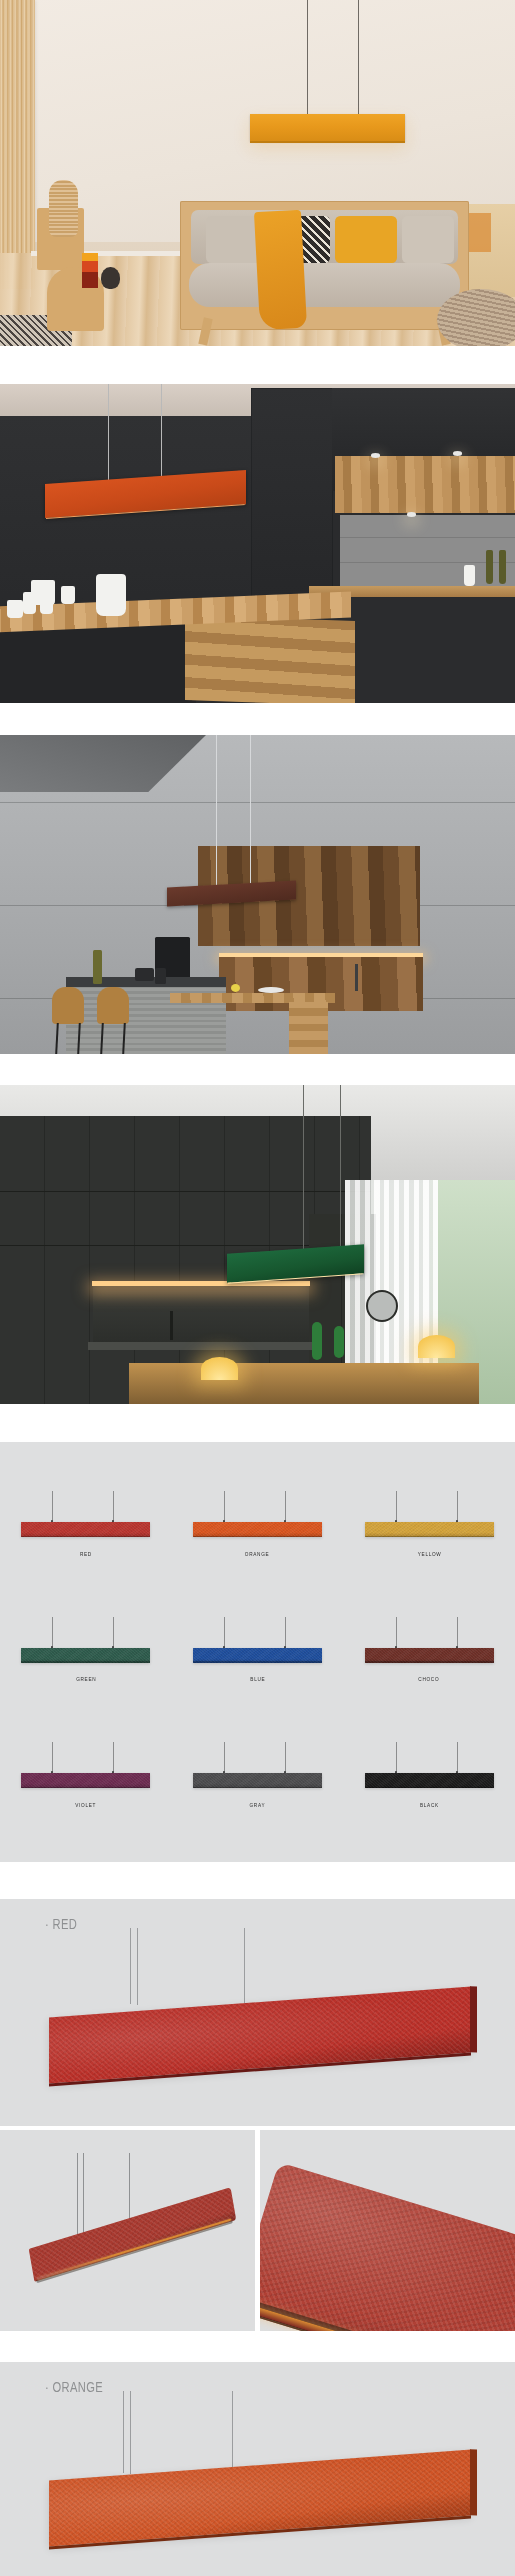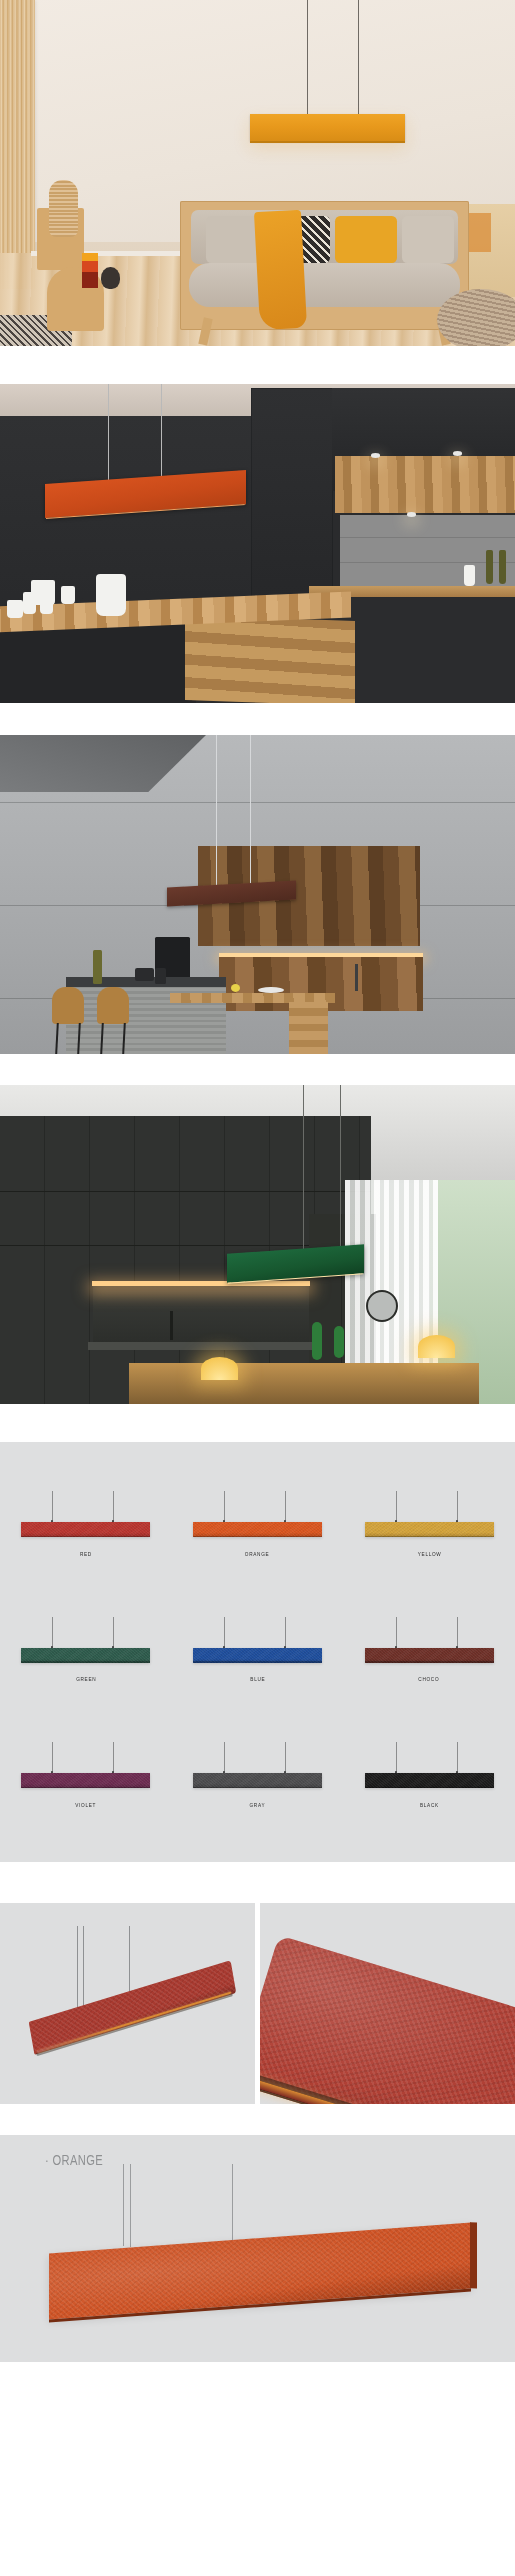--- a/index.html
+++ b/index.html
@@ -495,20 +495,31 @@
         </div>
         <div class="sw-label">BLACK</div>
       </div>
 
     </div>
   </section>
 
   <div class="white-gap-72"></div>
 
   <section>
+    <div class="prod-hero">
+      <div class="title">· RED</div>
+      <div class="hero-wire" style="left:130px;height:76px;"></div>
+      <div class="hero-wire" style="left:137px;height:77px;"></div>
+      <div class="hero-wire" style="left:244px;height:88px;"></div>
+      <div class="hero-bar" id="hero0" style="background: linear-gradient(176deg, rgb(186, 48, 41) 0%, rgb(186, 48, 41) 72%, rgb(143, 35, 29) 100%);">
+        <span class="tex"></span>
+          <span class="bot" style="background: rgb(143, 35, 29);"></span>
+          <span class="endcap" style="background: rgb(143, 35, 29);"></span>
+      </div>
+    </div>
     <div class="white-gap-8"></div>
     <div class="detail-row">
       <div class="detail-cell">
         <div class="det-wire" style="left:77px;top:23px;height:88px;"></div>
         <div class="det-wire" style="left:83px;top:23px;height:94px;"></div>
         <div class="det-wire" style="left:129px;top:23px;height:81px;"></div>
         <div class="ang" id="ang0">
           <span class="face" style="background: linear-gradient(178deg, rgb(168, 58, 48) 0%, rgb(168, 58, 48) 74%, rgb(126, 42, 34) 100%);"></span>
             <span class="tex"></span>
             <span class="under"></span>

